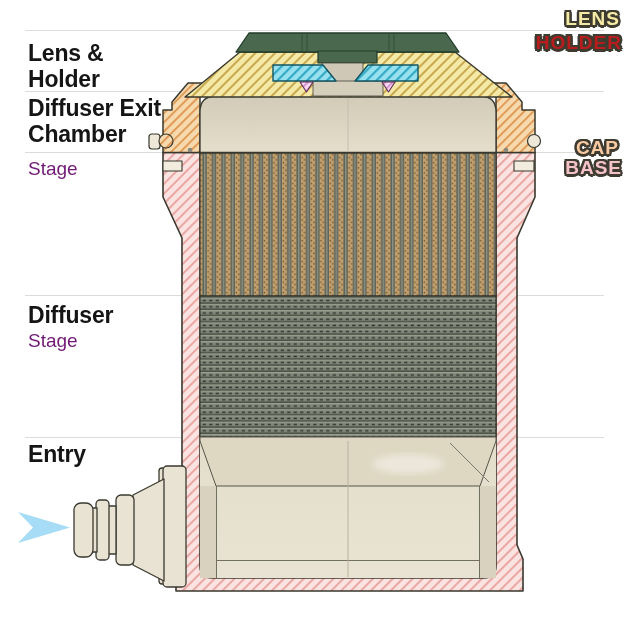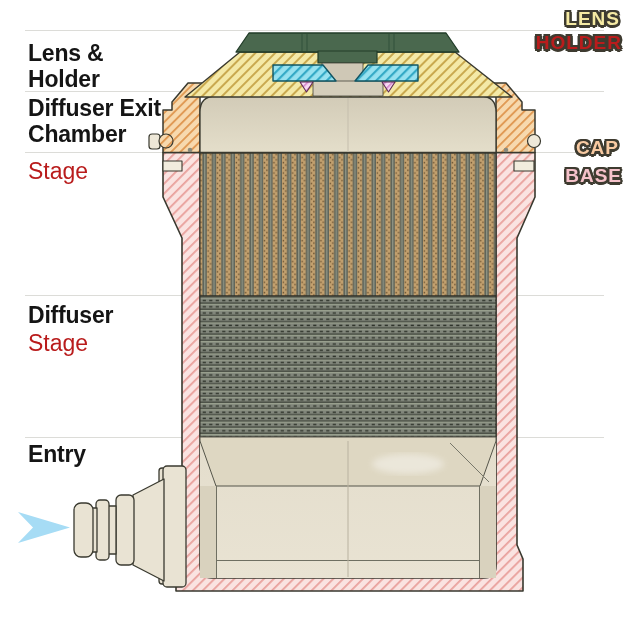--- a/index.html
+++ b/index.html
@@ -4,33 +4,33 @@
 <style>
   html,body{margin:0;padding:0;background:#ffffff;}
   .canvas{
     position:relative;width:628px;height:625px;background:#ffffff;
     font-family:"Liberation Sans",sans-serif;overflow:hidden;
   }
   .canvas svg{position:absolute;left:0;top:0;}
   
   .sec{position:absolute;left:28px;width:152px;line-height:1.13;}
   .sec .main{display:block;font-size:23px;font-weight:bold;color:#151515;letter-spacing:-0.2px;}
-  .sec .sub{display:block;font-size:23px;font-weight:normal;color:#b91c1c;margin-top:2px;}
+  .sec .sub{display:block;font-size:19px;font-weight:normal;color:#701a75;margin-top:2px;}
   .s0{top:40px}.s1{top:95px}.s2{top:156px}.s3{top:302px}.s4{top:441px}
   
   .part{
     position:absolute;font-size:19px;font-weight:bold;letter-spacing:1px;
     text-shadow:
       -2px -2px 0 #3e3b30, -2px 2px 0 #3e3b30, 2px -2px 0 #3e3b30, 2px 2px 0 #3e3b30,
       -2.5px 0 0 #3e3b30, 2.5px 0 0 #3e3b30, 0 -2.5px 0 #3e3b30, 0 2.5px 0 #3e3b30;
   }
   .p0{top:8px;right:8px;color:#f5eaa3;}
   .p1{top:32px;right:6px;color:#b91c1c;margin-left:16px;}
   .p2{top:117px;right:9px;color:#f8caa2;margin-top:20px;}
-  .p3{top:157px;right:6px;color:#f6c2ca;margin-top:8px;}
+  .p3{top:157px;right:6px;color:#f6c2ca;}
 </style>
 </head>
 <body>
 
 <div class="canvas">
 
   <svg width="628" height="625" viewBox="0 0 628 625">
     <defs>
       <linearGradient id="gradBody" x1="0" y1="0" x2="0" y2="1">
         <stop offset="0" stop-color="#d8d1bd"></stop>

